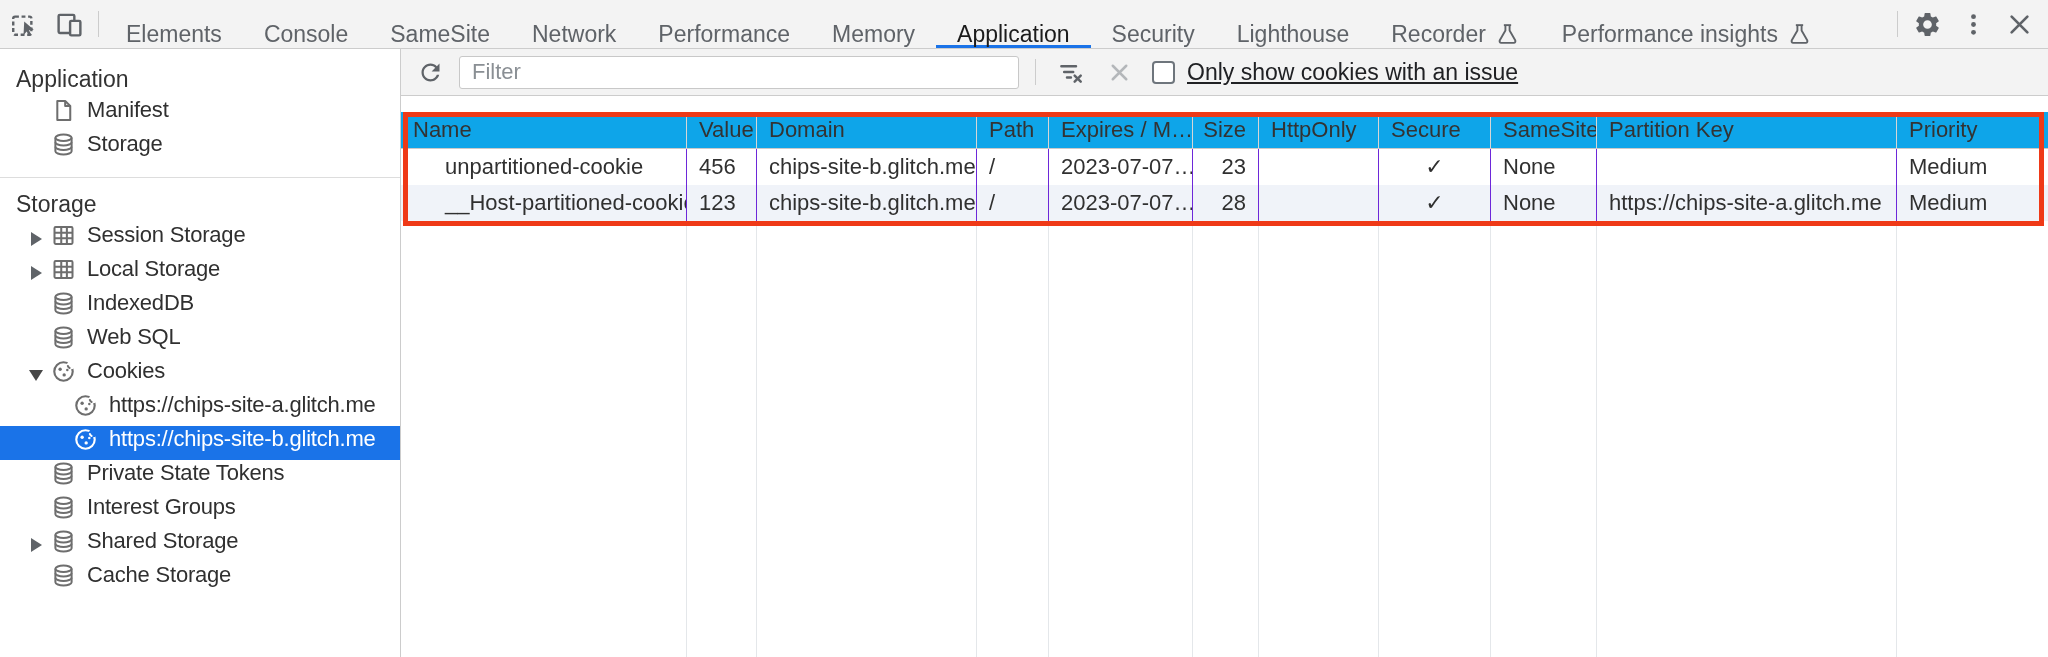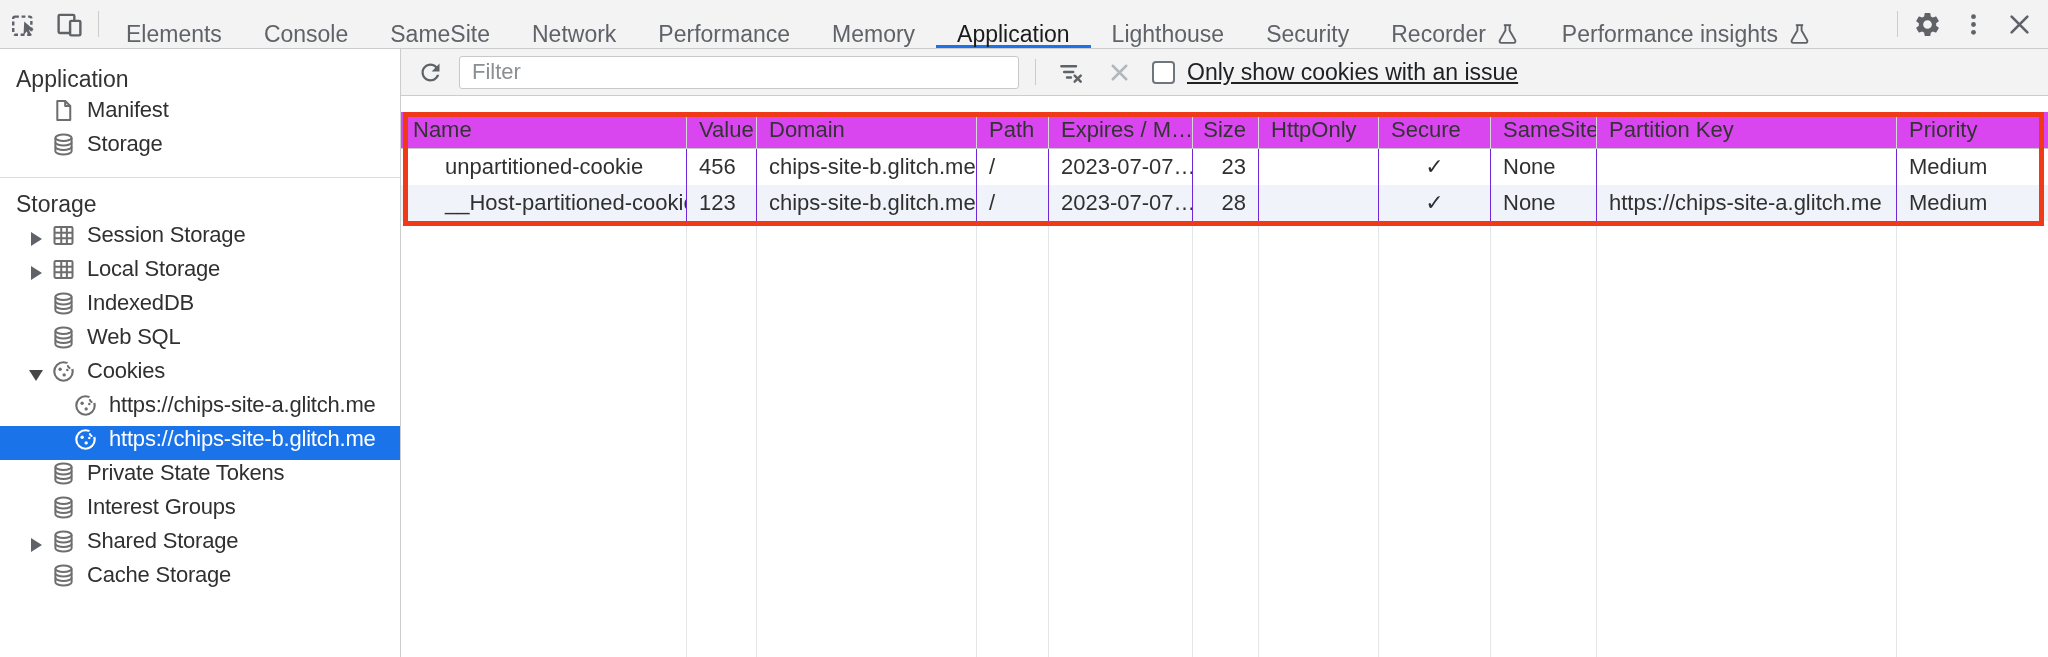--- a/index.html
+++ b/index.html
@@ -49,21 +49,21 @@
   .filter-input{width:560px;height:33px;border:1px solid #c8c8c8;border-radius:3px;background:#fff;
     font-family:"Liberation Sans",sans-serif;font-size:22px;color:#333;padding:0 12px;box-sizing:border-box;outline:none;}
   .filter-input::placeholder{color:#8a8f94;}
   .checkbox{width:23px;height:23px;border:2px solid #6e757c;border-radius:4px;background:#fff;box-sizing:border-box;flex:none;cursor:pointer;margin-left:4px;}
   .checkbox-label{font-size:23px;color:#202124;margin-left:2px;cursor:pointer;white-space:nowrap;text-decoration:underline;}
   
   .table-wrap{flex:1;position:relative;overflow:hidden;background:#fff;}
   .grid{display:grid;height:100%;
     grid-template-columns:286px 70px 220px 72px 144px 66px 120px 112px 106px 300px minmax(0,1fr);
     grid-template-rows:37px 36px 36px minmax(0,1fr);}
-  .hcell{background:#d946ef;border-right:1px solid #d6d6d6;border-bottom:1px solid #c9c9c9;
+  .hcell{background:#0ea5e9;border-right:1px solid #d6d6d6;border-bottom:1px solid #c9c9c9;
     display:flex;align-items:center;padding:0 12px;font-size:22px;color:#333;box-sizing:border-box;white-space:nowrap;overflow:hidden;cursor:pointer;}
   .hcell:nth-child(11n){border-right:none;}
   .cell{border-right:1px solid #6d28d9;display:flex;align-items:center;padding:0 12px;font-size:22px;color:#303030;
     box-sizing:border-box;white-space:nowrap;overflow:hidden;cursor:default;}
   .cell:nth-child(11n){border-right:none;}
   .cell.stripe{background:#f0f3f9;}
   .cell.name-cell{padding-left:44px;}
   .al-right{justify-content:flex-end;}
   .al-center{justify-content:center;}
   .fcell{border-right:1px solid #e4e7ea;}
@@ -119,25 +119,25 @@
   </div>
         <div class="tab">
     <span class="tab-label">Memory</span>
 
   </div>
         <div class="tab selected">
     <span class="tab-label">Application</span>
 
   </div>
         <div class="tab">
+    <span class="tab-label">Security</span>
+
+  </div>
+        <div class="tab">
     <span class="tab-label">Lighthouse</span>
-
-  </div>
-        <div class="tab">
-    <span class="tab-label">Security</span>
 
   </div>
         <div class="tab">
     <span class="tab-label">Recorder</span>
     <svg class="flask" viewBox="0 0 24 24" fill="none" stroke="#5f6368" stroke-width="1.8" stroke-linejoin="round">
       <path d="M8.5 3h7"></path>
       <path d="M10 3v5.2L4.6 17.6c-.6 1 .1 2.4 1.3 2.4h12.2c1.2 0 1.9-1.4 1.3-2.4L14 8.2V3"></path>
     </svg>
   </div>
         <div class="tab">

